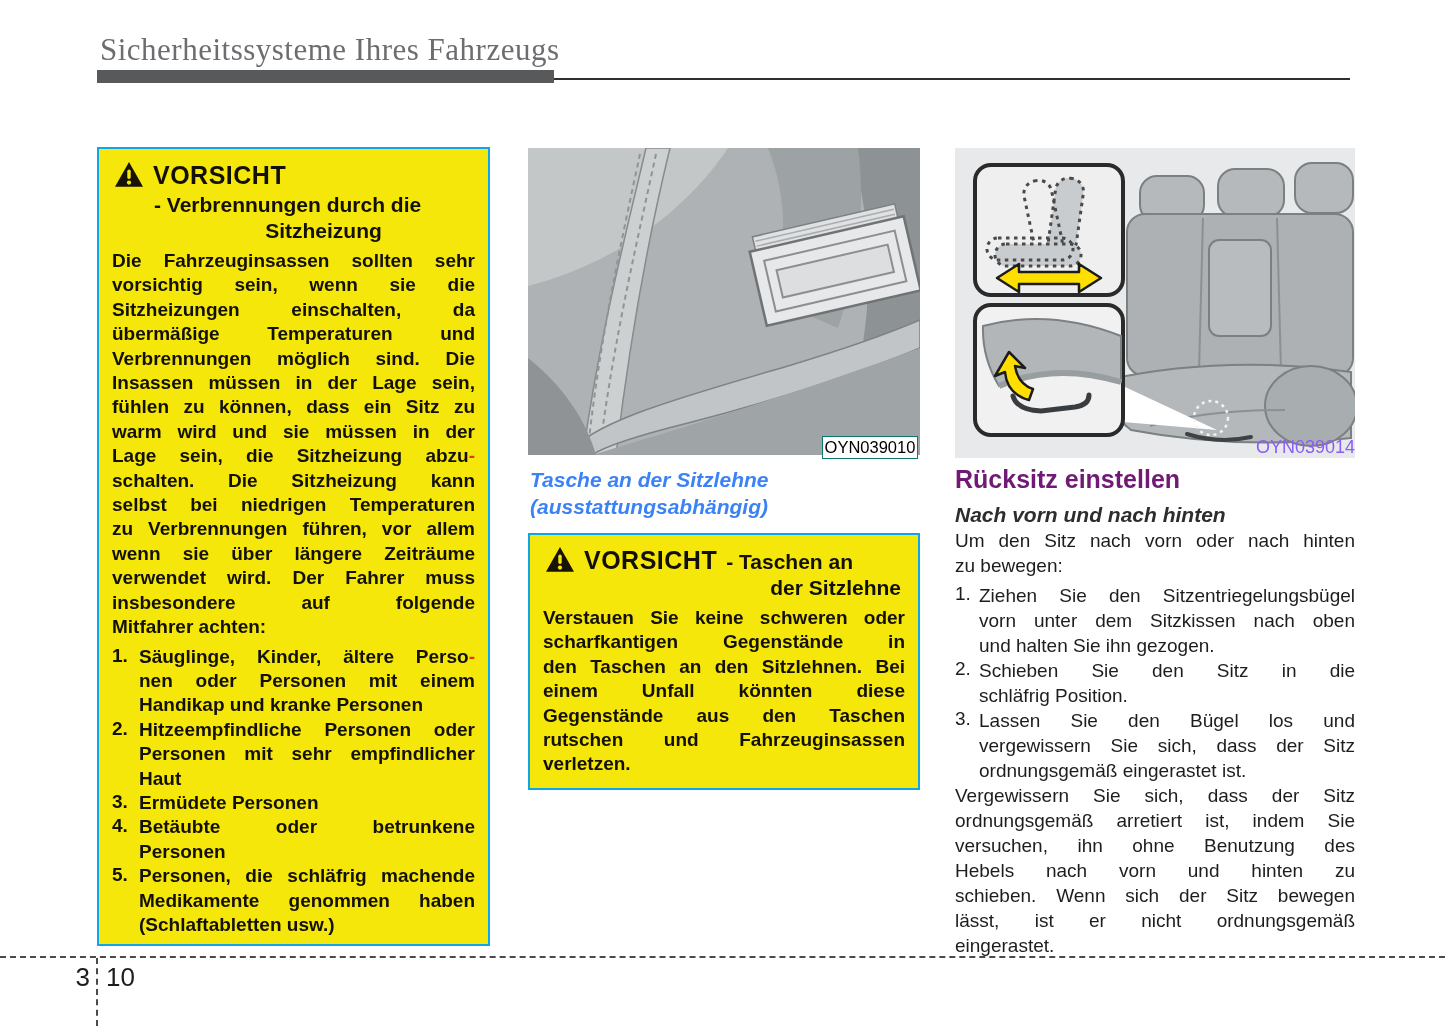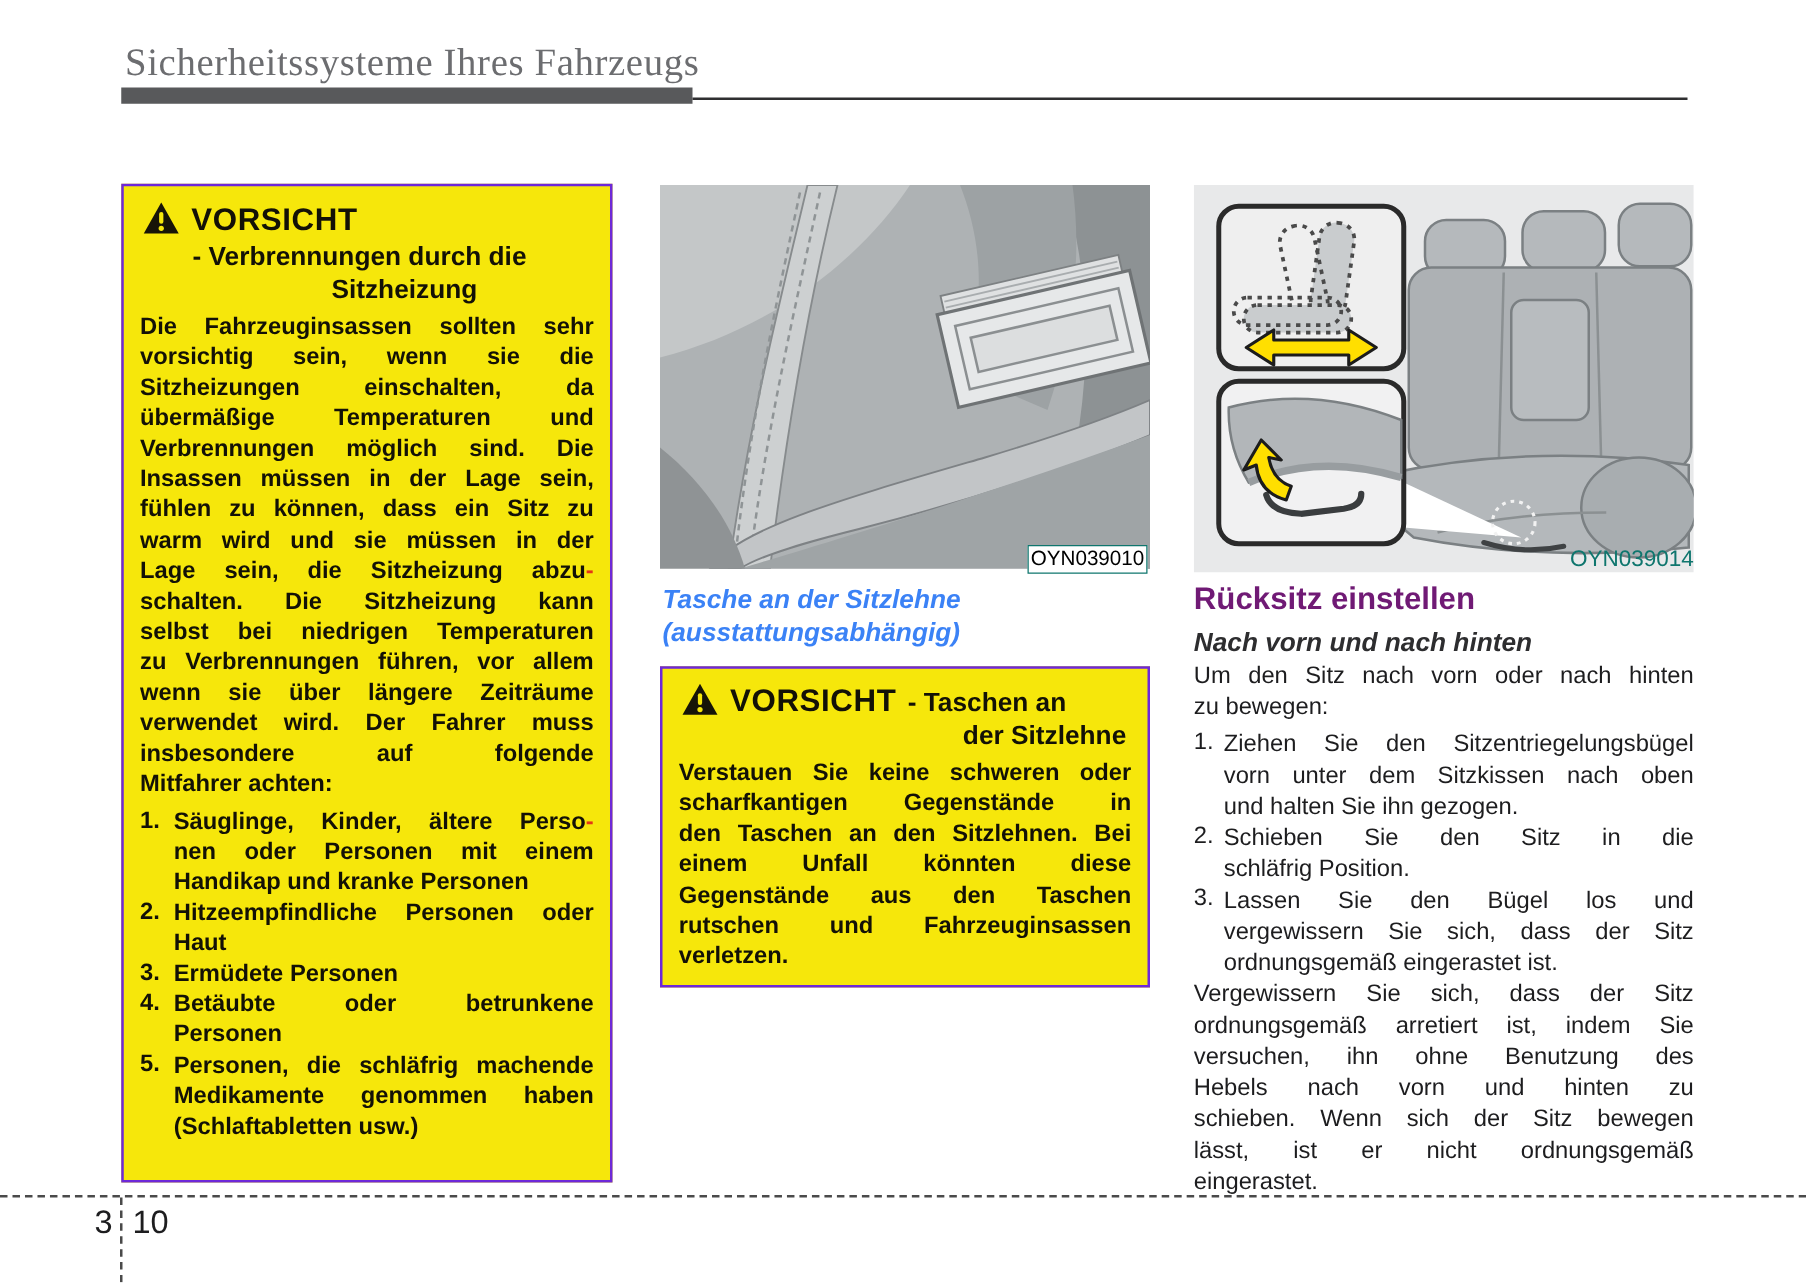--- a/index.html
+++ b/index.html
@@ -6,21 +6,21 @@
   #page{position:relative;width:1445px;height:1026px;background:#ffffff;overflow:hidden;
         font-family:"Liberation Sans","DejaVu Sans",sans-serif;color:#111;}
 
   
   .chapter-title{position:absolute;left:100px;top:32px;font-family:"Liberation Serif","DejaVu Serif",serif;
                  font-size:31px;color:#6c6d70;letter-spacing:.5px;}
   .header-bar{position:absolute;left:97px;top:70px;width:457px;height:13px;background:#58595b;}
   .header-line{position:absolute;left:554px;top:78px;width:796px;height:2px;background:#2f2f31;}
 
   
-  .warnbox{position:absolute;background:#f6e70b;border:2px solid #6d28d9;box-sizing:border-box;}
+  .warnbox{position:absolute;background:#f6e70b;border:2px solid #0ea5e9;box-sizing:border-box;}
   #warnbox1{left:97px;top:147px;width:393px;height:799px;padding:10px 13px 8px 13px;}
   #warnbox2{left:528px;top:533px;width:392px;height:257px;padding:9px 13px 6px 13px;}
   .warnhead{display:flex;align-items:center;}
   .warnhead .tri{flex:0 0 auto;margin:2px 9px 0 2px;}
   .warnlabel{font-size:25px;font-weight:bold;letter-spacing:.5px;color:#131106;}
   .warnsuffix{font-size:21px;font-weight:bold;margin-left:9px;padding-top:3px;color:#131106;}
   .warnsub{font-size:21px;font-weight:bold;line-height:26px;color:#131106;}
   .sub1{margin-left:42px;}
   .sub2{margin-left:60px;text-align:center;}
   .subright{text-align:right;padding-right:4px;margin-top:-2px;}
@@ -37,21 +37,21 @@
   .steps .num{position:absolute;left:0;top:0;}
   #right-col .steps .step{padding-left:24px;}
 
   
   .illo{position:absolute;display:block;}
   #center-illo{left:528px;top:148px;}
   #right-illo{left:955px;top:148px;}
   .imgcode-boxed{position:absolute;left:822px;top:436px;width:96px;height:23px;background:#ffffff;
                  border:1px solid #0f766e;box-sizing:border-box;font-size:16.5px;line-height:21px;
                  text-align:center;color:#000;}
-  .imgcode-plain{position:absolute;left:1243px;top:437px;width:112px;font-size:18px;color:#0f766e;text-align:right;}
+  .imgcode-plain{position:absolute;left:1243px;top:437px;width:112px;font-size:18px;color:#8b5cf6;text-align:right;}
   .caption{position:absolute;left:530px;top:466px;width:392px;font-size:21px;font-weight:bold;
            font-style:italic;line-height:27px;color:#3b82f6;}
 
   
   #right-col{position:absolute;left:955px;top:464px;width:400px;color:#1d1d1f;}
   .r-heading{font-size:25px;font-weight:bold;line-height:30px;color:#701a75;}
   .r-subheading{font-size:21px;font-weight:bold;font-style:italic;line-height:26px;margin-top:8px;color:#2d2d2f;}
   .r-body{font-size:19px;margin-top:5px;}
   .r-body .ln{line-height:25px;}
   .r-par{margin-top:0;}
@@ -108,20 +108,21 @@
           <div class="stepbody">
             <div class="ln just">Säuglinge, Kinder, ältere Perso<span class="rh">-</span></div>
             <div class="ln just">nen oder Personen mit einem</div>
             <div class="ln">Handikap und kranke Personen</div>
           </div>
         </div>
         <div class="step">
           <span class="num">2.</span>
           <div class="stepbody">
             <div class="ln just">Hitzeempfindliche Personen oder</div>
+            <div class="ln just">Personen mit sehr empfindlicher</div>
             <div class="ln">Haut</div>
           </div>
         </div>
         <div class="step">
           <span class="num">3.</span>
           <div class="stepbody">
             <div class="ln">Ermüdete Personen</div>
           </div>
         </div>
         <div class="step">

